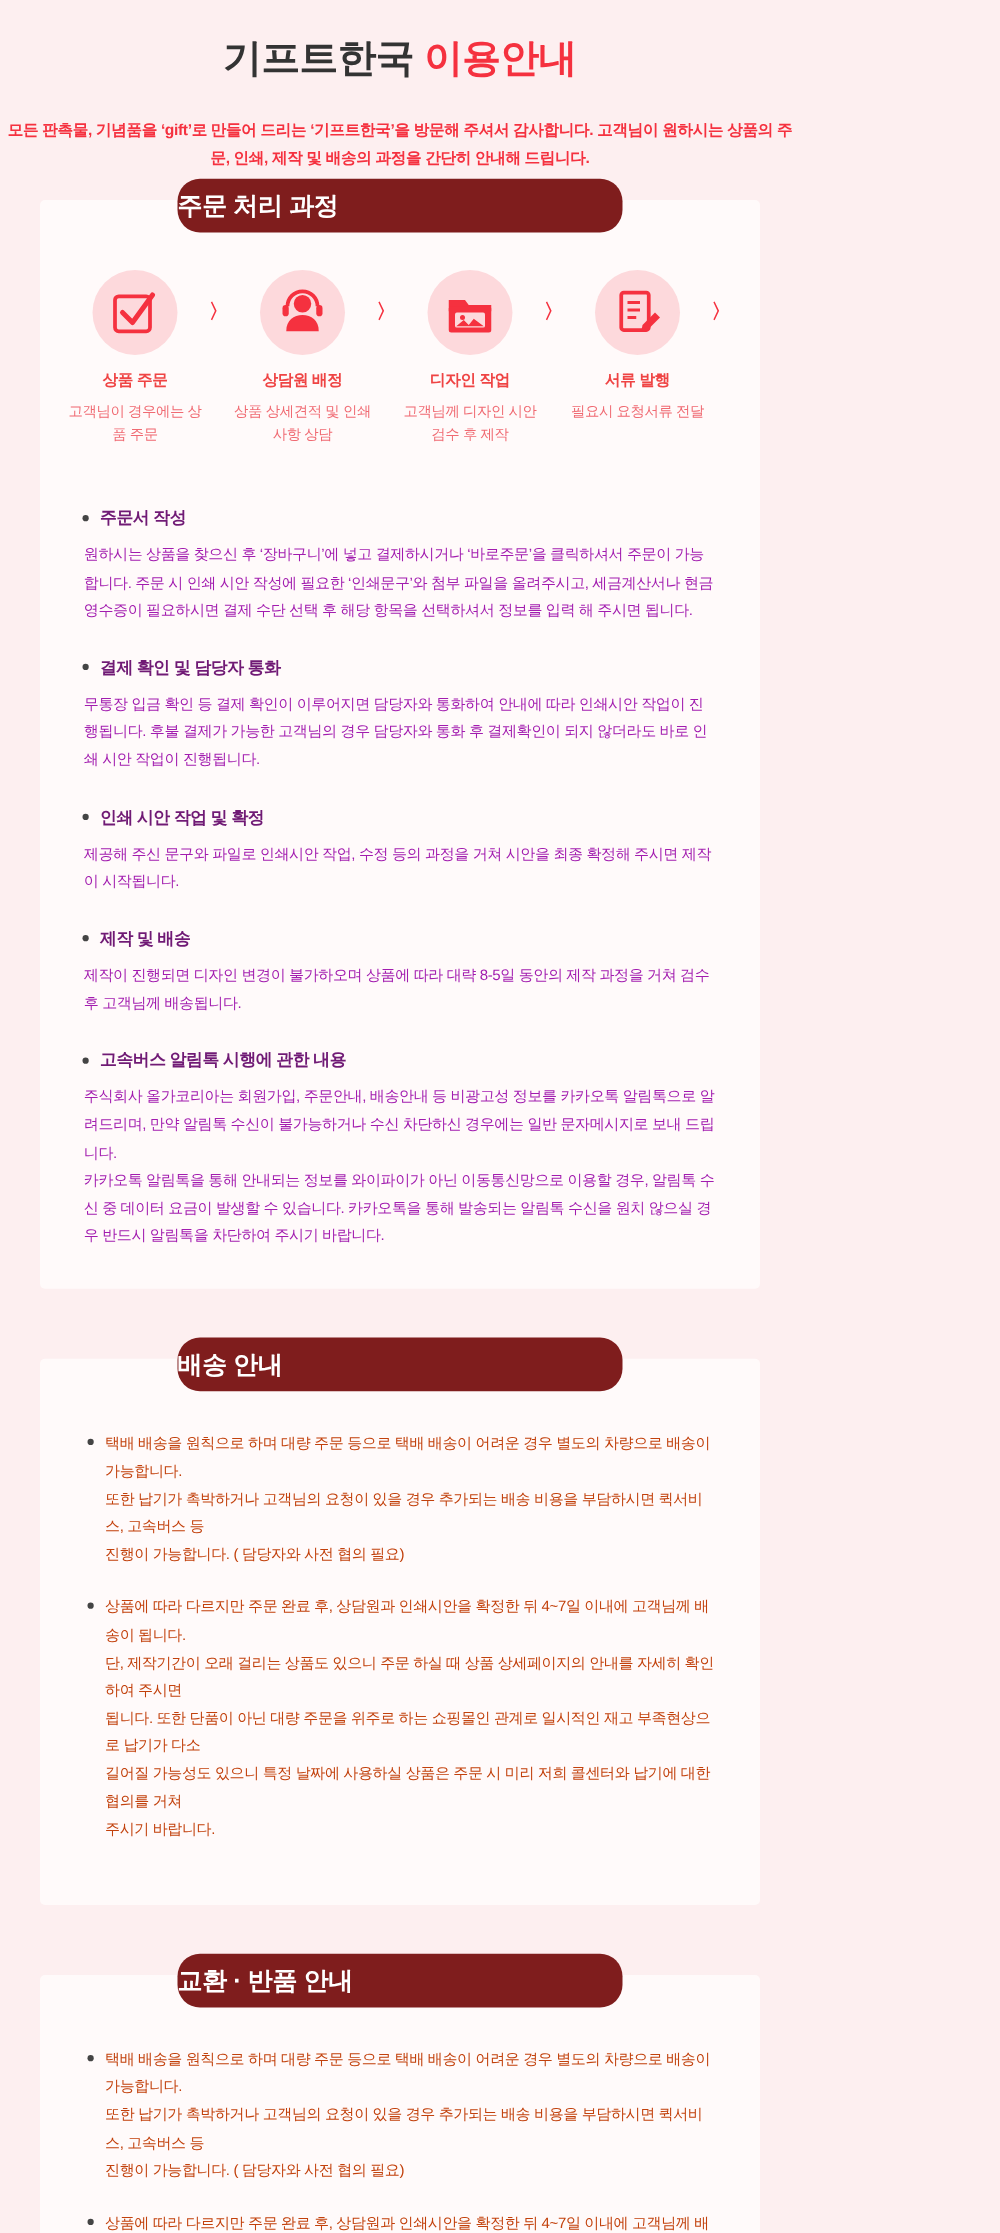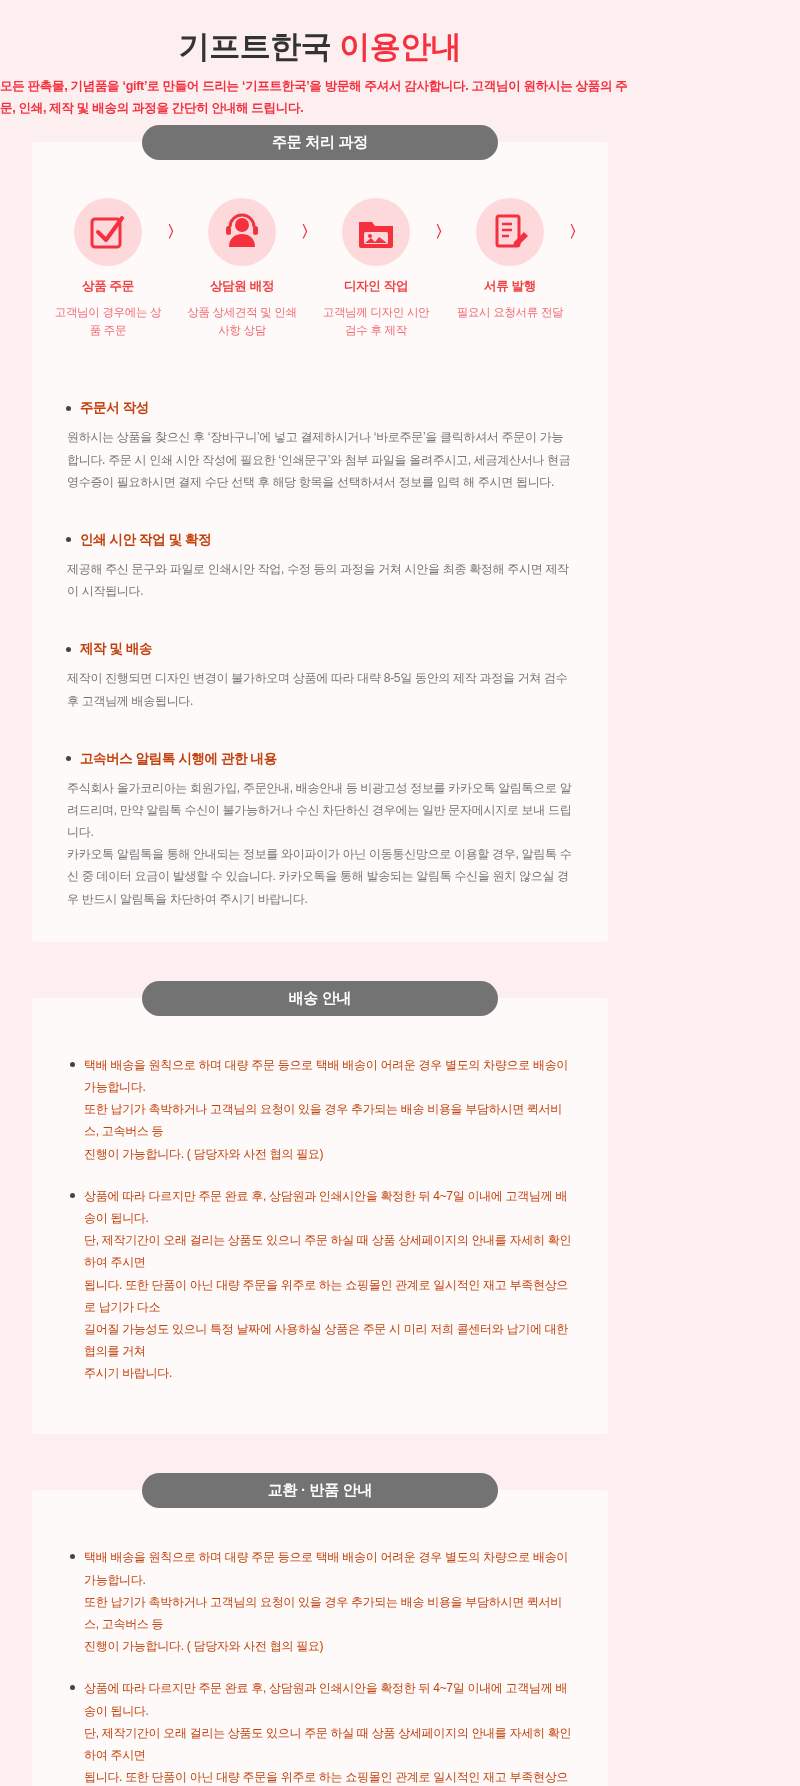--- a/index.html
+++ b/index.html
@@ -21,49 +21,48 @@
   .doc-title {
     text-align: center;
     padding-top: 26px;
     font-size: 31px;
     font-weight: bold;
     color: #333;
     letter-spacing: -0.5px;
   }
   .doc-title .accent { color: #f5313f; }
   .doc-subtitle {
-    text-align: left;
-    margin-top: 8px;
+    text-align: center;
+    margin-top: 26px;
     font-size: 12.5px;
     line-height: 1.75;
     color: #f5313f;
     font-weight: bold;
     letter-spacing: -0.3px;
   }
   
   .card {
     position: relative;
     background: #fffafa;
     margin: 22px 32px 0 32px;
     border-radius: 4px;
     padding: 34px 0 26px 0;
   }
   .section-pill {
     position: absolute;
     top: -17px;
     left: 50%;
     transform: translateX(-50%);
-    background: #737373;
+    background: #7f1d1d;
     color: #fff;
-    font-size: 15px;
+    font-size: 20px;
     font-weight: bold;
     border-radius: 18px;
     padding: 8px 0;
     width: 356px;
-    text-align: center;
     letter-spacing: -0.3px;
   }
   
   .flow {
     display: flex;
     justify-content: center;
     align-items: flex-start;
     padding: 22px 18px 4px 18px;
   }
   .flow-step {
@@ -104,35 +103,35 @@
     font-weight: bold;
   }
   
   .blocks { padding: 18px 34px 0 34px; }
   .block { margin-bottom: 6px; }
   .block-head {
     display: flex;
     align-items: center;
     font-size: 13.5px;
     font-weight: bold;
-    color: #c2410c;
-    margin-top: 38px;
+    color: #701a75;
+    margin-top: 26px;
     letter-spacing: -0.4px;
   }
   .bullet {
     width: 5px; height: 5px;
     border-radius: 50%;
     background: #444;
     margin-right: 9px;
     flex: none;
   }
   .block-body {
     font-size: 12px;
     line-height: 1.85;
-    color: #737373;
+    color: #a21caf;
     margin-top: 9px;
     padding-left: 1px;
     letter-spacing: -0.3px;
     white-space: pre-line;
   }
   
   .list { padding: 22px 34px 4px 38px; }
   .li {
     display: flex;
     margin-bottom: 20px;
@@ -245,20 +244,27 @@
     <div class="blocks">
 
       <div class="block">
         <div class="block-head">
           <span class="bullet"></span>
           <span>주문서 작성</span>
         </div>
         <div class="block-body">원하시는 상품을 찾으신 후 ‘장바구니’에 넣고 결제하시거나 ‘바로주문’을 클릭하셔서 주문이 가능합니다. 주문 시 인쇄 시안 작성에 필요한 ‘인쇄문구’와 첨부 파일을 올려주시고, 세금계산서나 현금영수증이 필요하시면 결제 수단 선택 후 해당 항목을 선택하셔서 정보를 입력 해 주시면 됩니다.</div>
       </div>
 
+      <div class="block">
+        <div class="block-head">
+          <span class="bullet"></span>
+          <span>결제 확인 및 담당자 통화</span>
+        </div>
+        <div class="block-body">무통장 입금 확인 등 결제 확인이 이루어지면 담당자와 통화하여 안내에 따라 인쇄시안 작업이 진행됩니다. 후불 결제가 가능한 고객님의 경우 담당자와 통화 후 결제확인이 되지 않더라도 바로 인쇄 시안 작업이 진행됩니다.</div>
+      </div>
 
       <div class="block">
         <div class="block-head">
           <span class="bullet"></span>
           <span>인쇄 시안 작업 및 확정</span>
         </div>
         <div class="block-body">제공해 주신 문구와 파일로 인쇄시안 작업, 수정 등의 과정을 거쳐 시안을 최종 확정해 주시면 제작이 시작됩니다.</div>
       </div>
 
       <div class="block">

